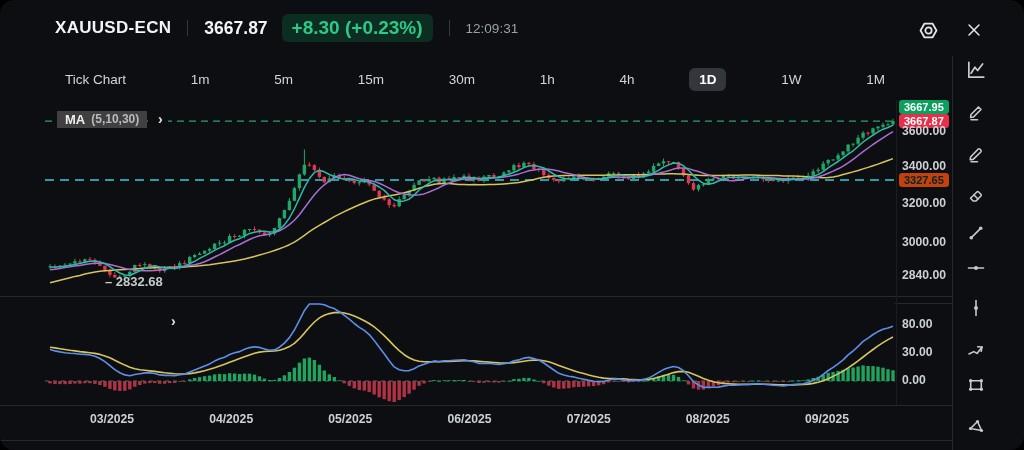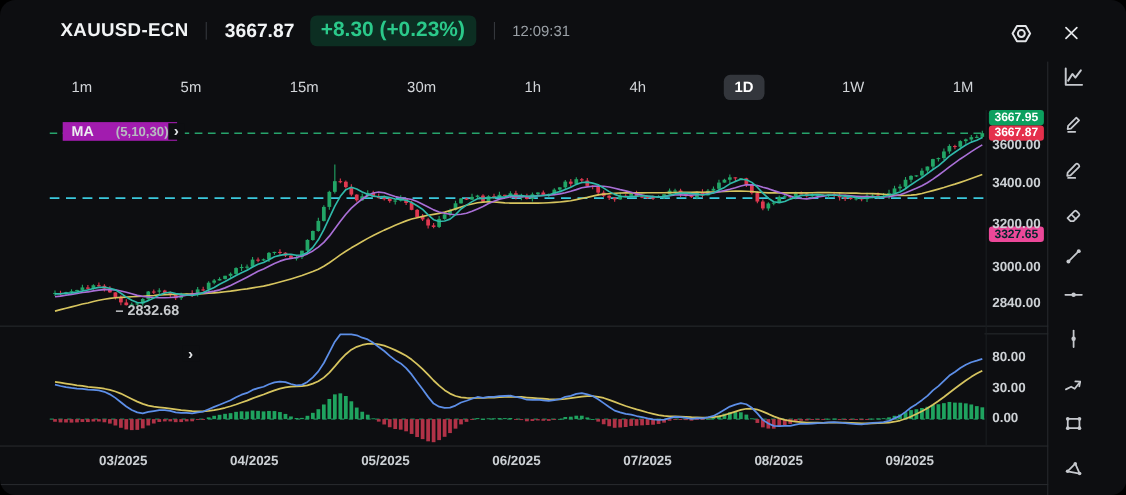--- a/index.html
+++ b/index.html
@@ -17,21 +17,21 @@
         display:flex;align-items:center;justify-content:center;cursor:pointer;padding:0;}
   .hbtn svg{stroke:#e3e5e8;fill:none;stroke-width:1.7;stroke-linecap:round;stroke-linejoin:round;}
   
   .tf-row{position:absolute;top:63px;left:55px;width:840px;height:32px;display:flex;
           justify-content:space-between;align-items:center;}
   .tf{background:transparent;border:none;color:#d2d5d9;font-size:13.5px;font-weight:500;
       padding:4px 10px;border-radius:6px;cursor:pointer;font-family:inherit;}
   .tf.active{background:#33363c;color:#ffffff;font-weight:700;}
   
   #chart-svg{position:absolute;left:0;top:56px;}
-  .ind-label{position:absolute;display:flex;align-items:center;gap:20px;background:#a21caf;
+  .ind-label{position:absolute;display:flex;gap:6px;background:#404040;
              padding:1px 8px;z-index:3;}
   .ind-name{font-size:13px;font-weight:700;color:#eceef0;}
   .ind-params{font-size:12px;font-weight:600;color:#b7bbc0;}
   .chev{position:absolute;background:#0d0e11;padding:0 5px;color:#e2e4e7;font-size:14px;
         font-weight:700;z-index:3;line-height:15px;cursor:pointer;border:none;}
   .chev::after{content:"›";}
   .low-note{position:absolute;font-size:13px;font-weight:600;color:#c7cacd;z-index:2;}
   .price-label{position:absolute;left:902px;font-size:12.2px;font-weight:700;color:#ccd0d4;z-index:4;}
   .price-label.badge{left:899px;padding:1px 5px;border-radius:3px;font-size:11px;font-weight:700;color:#fff;}
   .month-label{position:absolute;top:412px;width:64px;text-align:center;font-size:12.2px;
@@ -63,20 +63,21 @@
       </svg>
     </button>
     <button class="hbtn" style="left:960px;">
       <svg width="18" height="18" viewBox="0 0 20 20">
         <path d="M4.5 4.5 L15.5 15.5 M15.5 4.5 L4.5 15.5"></path>
       </svg>
     </button>
   </div>
 
   <div class="tf-row">
+    <button class="tf">Tick Chart</button>
     <button class="tf">1m</button>
     <button class="tf">5m</button>
     <button class="tf">15m</button>
     <button class="tf">30m</button>
     <button class="tf">1h</button>
     <button class="tf">4h</button>
     <button class="tf active">1D</button>
     <button class="tf">1W</button>
     <button class="tf">1M</button>
   </div>
@@ -622,21 +623,21 @@
 
   <button class="chev" style="left:166px;top:314px;"></button>
 
   <div class="low-note" style="left:105px;top:274px;">– 2832.68</div>
 
   <div id="price-axis">
       <div class="price-label badge" style="background: rgb(12, 160, 95); top: 100.106px;">3667.95</div>
       <div class="price-label badge" style="background: rgb(229, 48, 76); top: 114.119px;">3667.87</div>
       <div class="price-label" style="top: 124.419px;">3600.00</div>
       <div class="price-label" style="top: 159px;">3400.00</div>
-      <div class="price-label badge" style="background: #ec4899; color: rgb(4, 38, 46); top: 172.513px; margin-top: 33px;">3327.65</div>
+      <div class="price-label badge" style="background: #c2410c; color: rgb(4, 38, 46); top: 172.513px;">3327.65</div>
       <div class="price-label" style="top: 195.678px;">3200.00</div>
       <div class="price-label" style="top: 234.724px;">3000.00</div>
       <div class="price-label" style="top: 267.883px;">2840.00</div>
     </div>
   <div id="macd-axis">
       <div class="price-label" style="top: 317px;">80.00</div>
       <div class="price-label" style="top: 345px;">30.00</div>
       <div class="price-label" style="top: 373px;">0.00</div>
     </div>
   <div id="month-axis">

